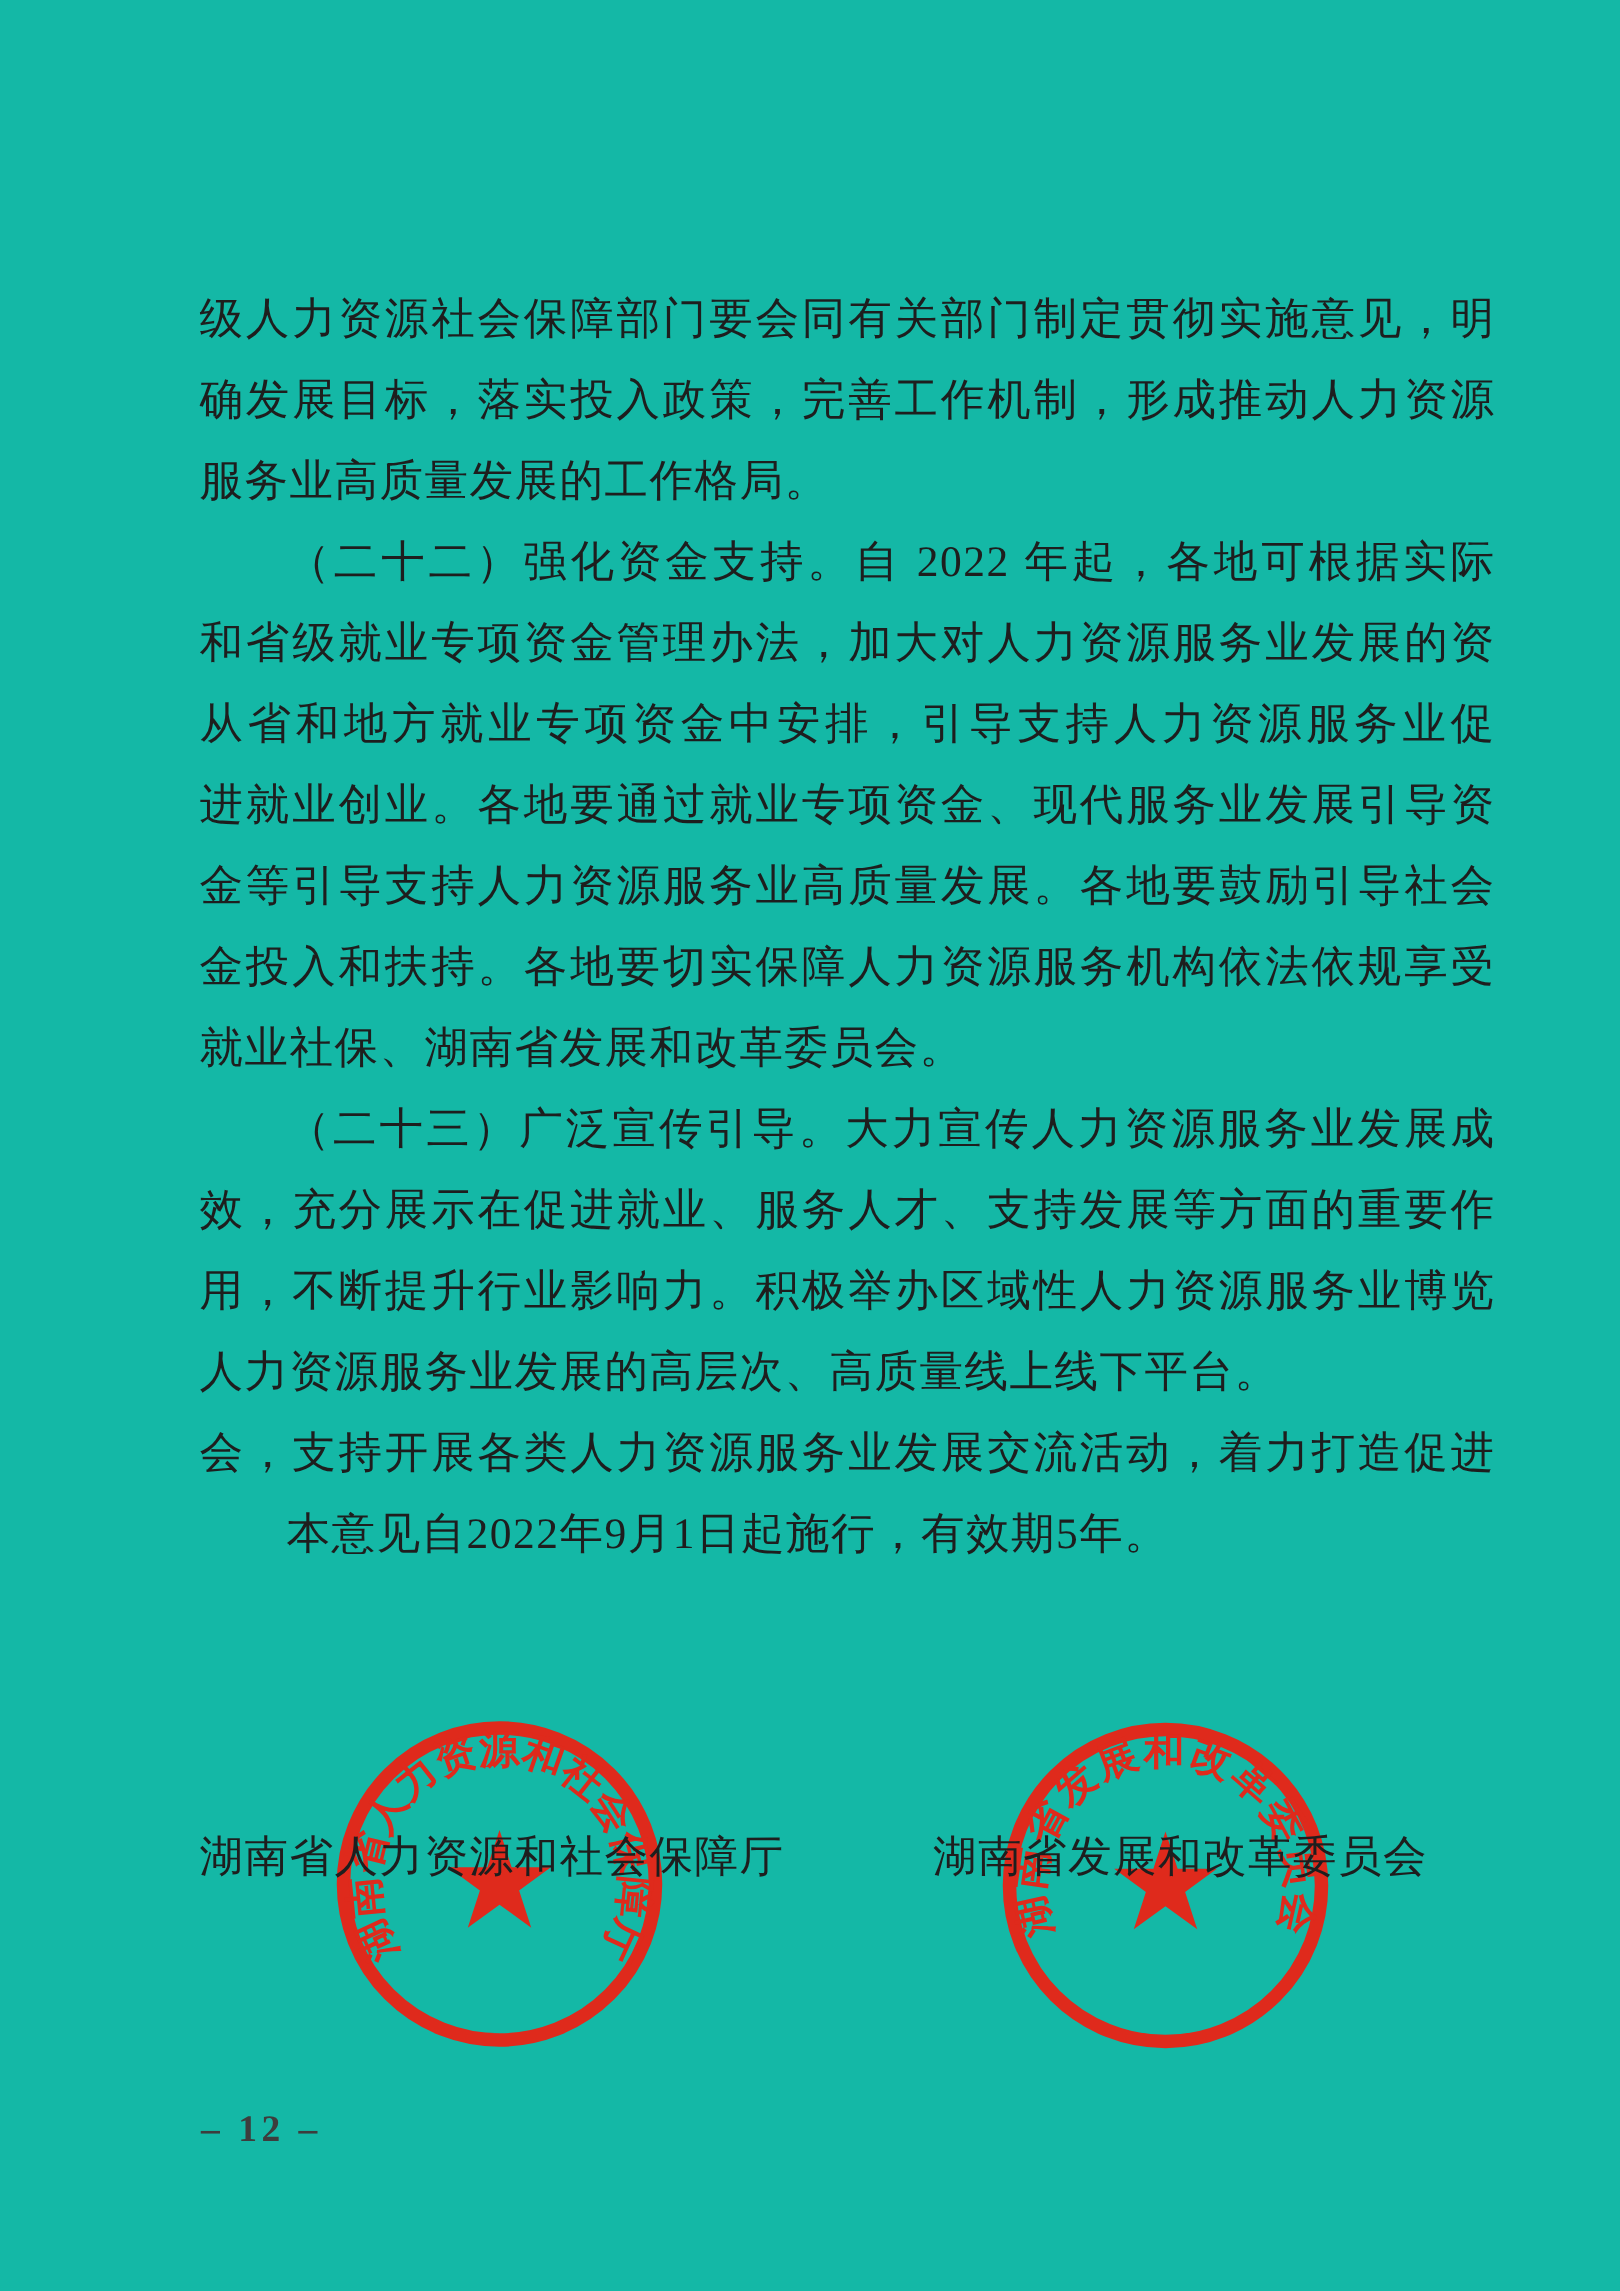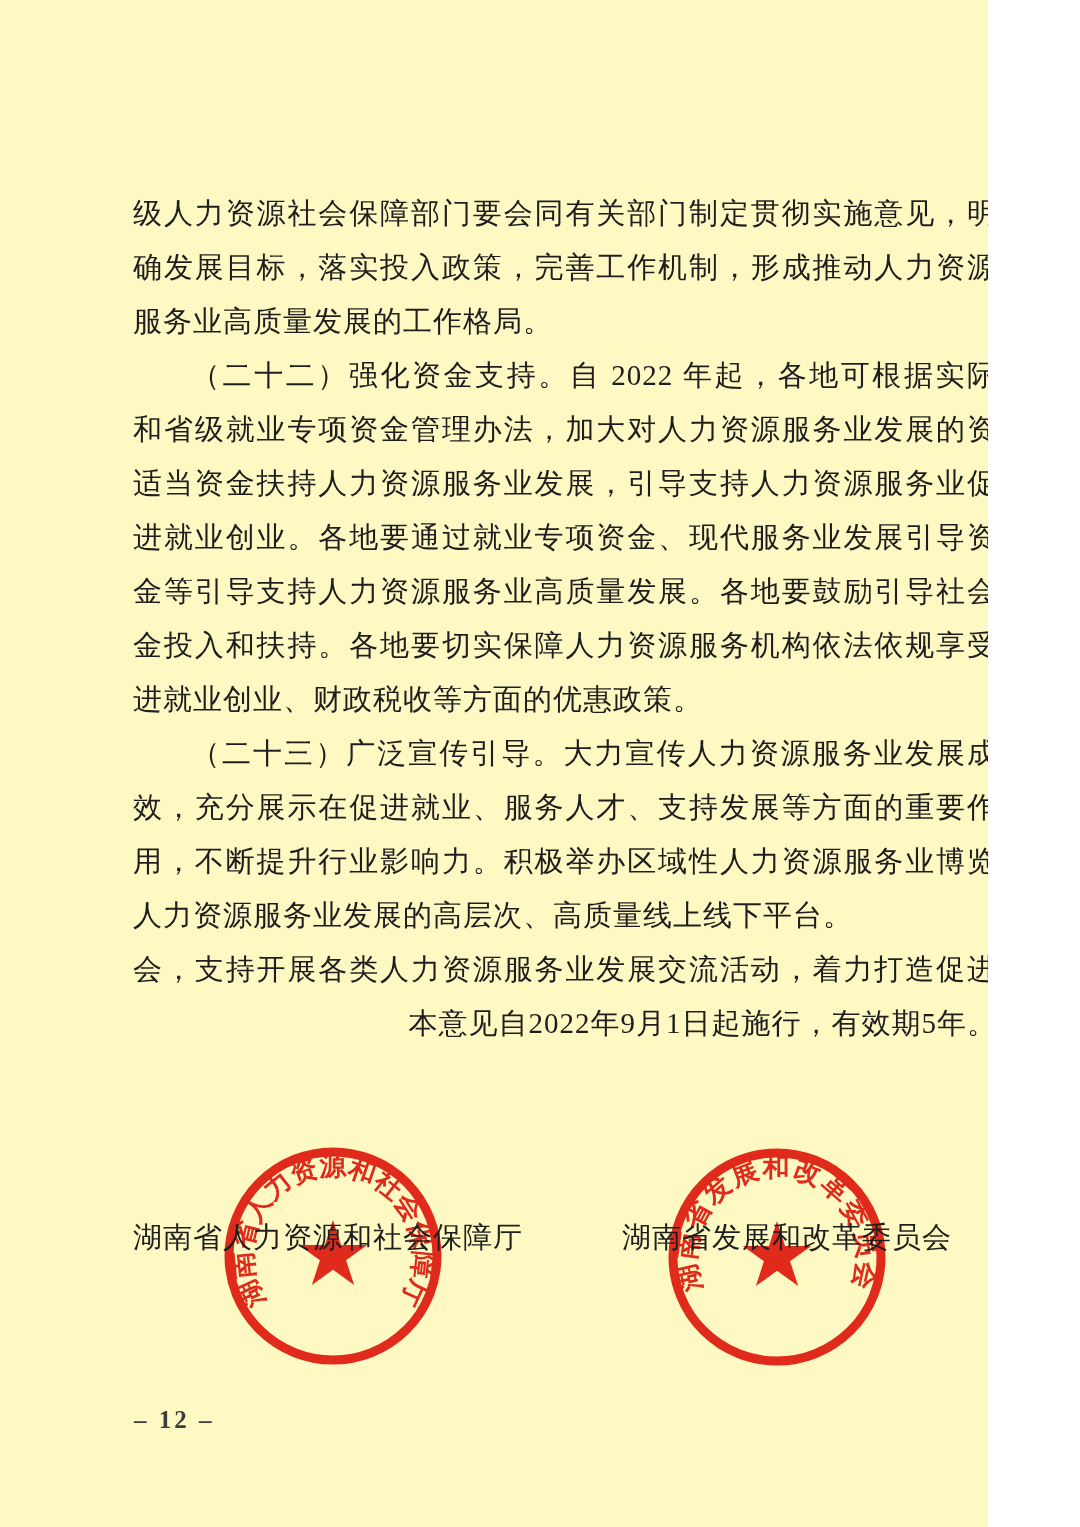--- a/index.html
+++ b/index.html
@@ -1,21 +1,21 @@
 <!DOCTYPE html>
 <html><head>
 <meta charset="utf-8">
 <style>
   * { margin: 0; padding: 0; box-sizing: border-box; }
   html, body { background: #ffffff; }
   .page {
     position: relative;
-    width: 988px;
+    width: 1080px;
     height: 1527px;
-    background: #fef9c3;
+    background: #14b8a6;
     overflow: hidden;
     font-family: "Liberation Serif", "DejaVu Serif", serif;
   }
   
   .body-text {
     position: absolute;
     left: 133px;
     top: 186px;
     width: 864px;
     font-size: 29px;
@@ -27,21 +27,21 @@
     height: 54px;
     overflow: hidden;
     text-align: left;
     white-space: normal;
   }
   .ln.jt {
     text-align: justify;
     text-align-last: justify;
     text-justify: inter-character;
   }
-  .ln.ind { text-indent: 2em; text-align: right; }
+  .ln.ind { text-indent: 2em; }
   
   .signature {
     position: absolute;
     top: 1218px;
     font-size: 29px;
     color: #1e1e1e;
     letter-spacing: 1px;
     z-index: 3;
     white-space: nowrap;
   }
@@ -77,25 +77,25 @@
 <body>
 
 <div class="page">
 
   <div class="body-text">
     <div class="ln jt">级人力资源社会保障部门要会同有关部门制定贯彻实施意见，明</div>
     <div class="ln jt">确发展目标，落实投入政策，完善工作机制，形成推动人力资源</div>
     <div class="ln">服务业高质量发展的工作格局。</div>
     <div class="ln jt ind">（二十二）强化资金支持。自 2022 年起，各地可根据实际</div>
     <div class="ln jt">和省级就业专项资金管理办法，加大对人力资源服务业发展的资</div>
-    <div class="ln jt">适当资金扶持人力资源服务业发展，引导支持人力资源服务业促</div>
+    <div class="ln jt">从省和地方就业专项资金中安排，引导支持人力资源服务业促</div>
     <div class="ln jt">进就业创业。各地要通过就业专项资金、现代服务业发展引导资</div>
     <div class="ln jt">金等引导支持人力资源服务业高质量发展。各地要鼓励引导社会</div>
     <div class="ln jt">金投入和扶持。各地要切实保障人力资源服务机构依法依规享受</div>
-    <div class="ln">进就业创业、财政税收等方面的优惠政策。</div>
+    <div class="ln">就业社保、湖南省发展和改革委员会。</div>
     <div class="ln jt ind">（二十三）广泛宣传引导。大力宣传人力资源服务业发展成</div>
     <div class="ln jt">效，充分展示在促进就业、服务人才、支持发展等方面的重要作</div>
     <div class="ln jt">用，不断提升行业影响力。积极举办区域性人力资源服务业博览</div>
     <div class="ln">人力资源服务业发展的高层次、高质量线上线下平台。</div>
     <div class="ln jt">会，支持开展各类人力资源服务业发展交流活动，着力打造促进</div>
     <div class="ln ind">本意见自2022年9月1日起施行，有效期5年。</div>
   </div>
 
   <svg class="seal left" viewBox="-115 -115 230 230">
     <circle cx="0" cy="0" r="104" fill="none" stroke-width="9" stroke="#df2a1c"></circle>

